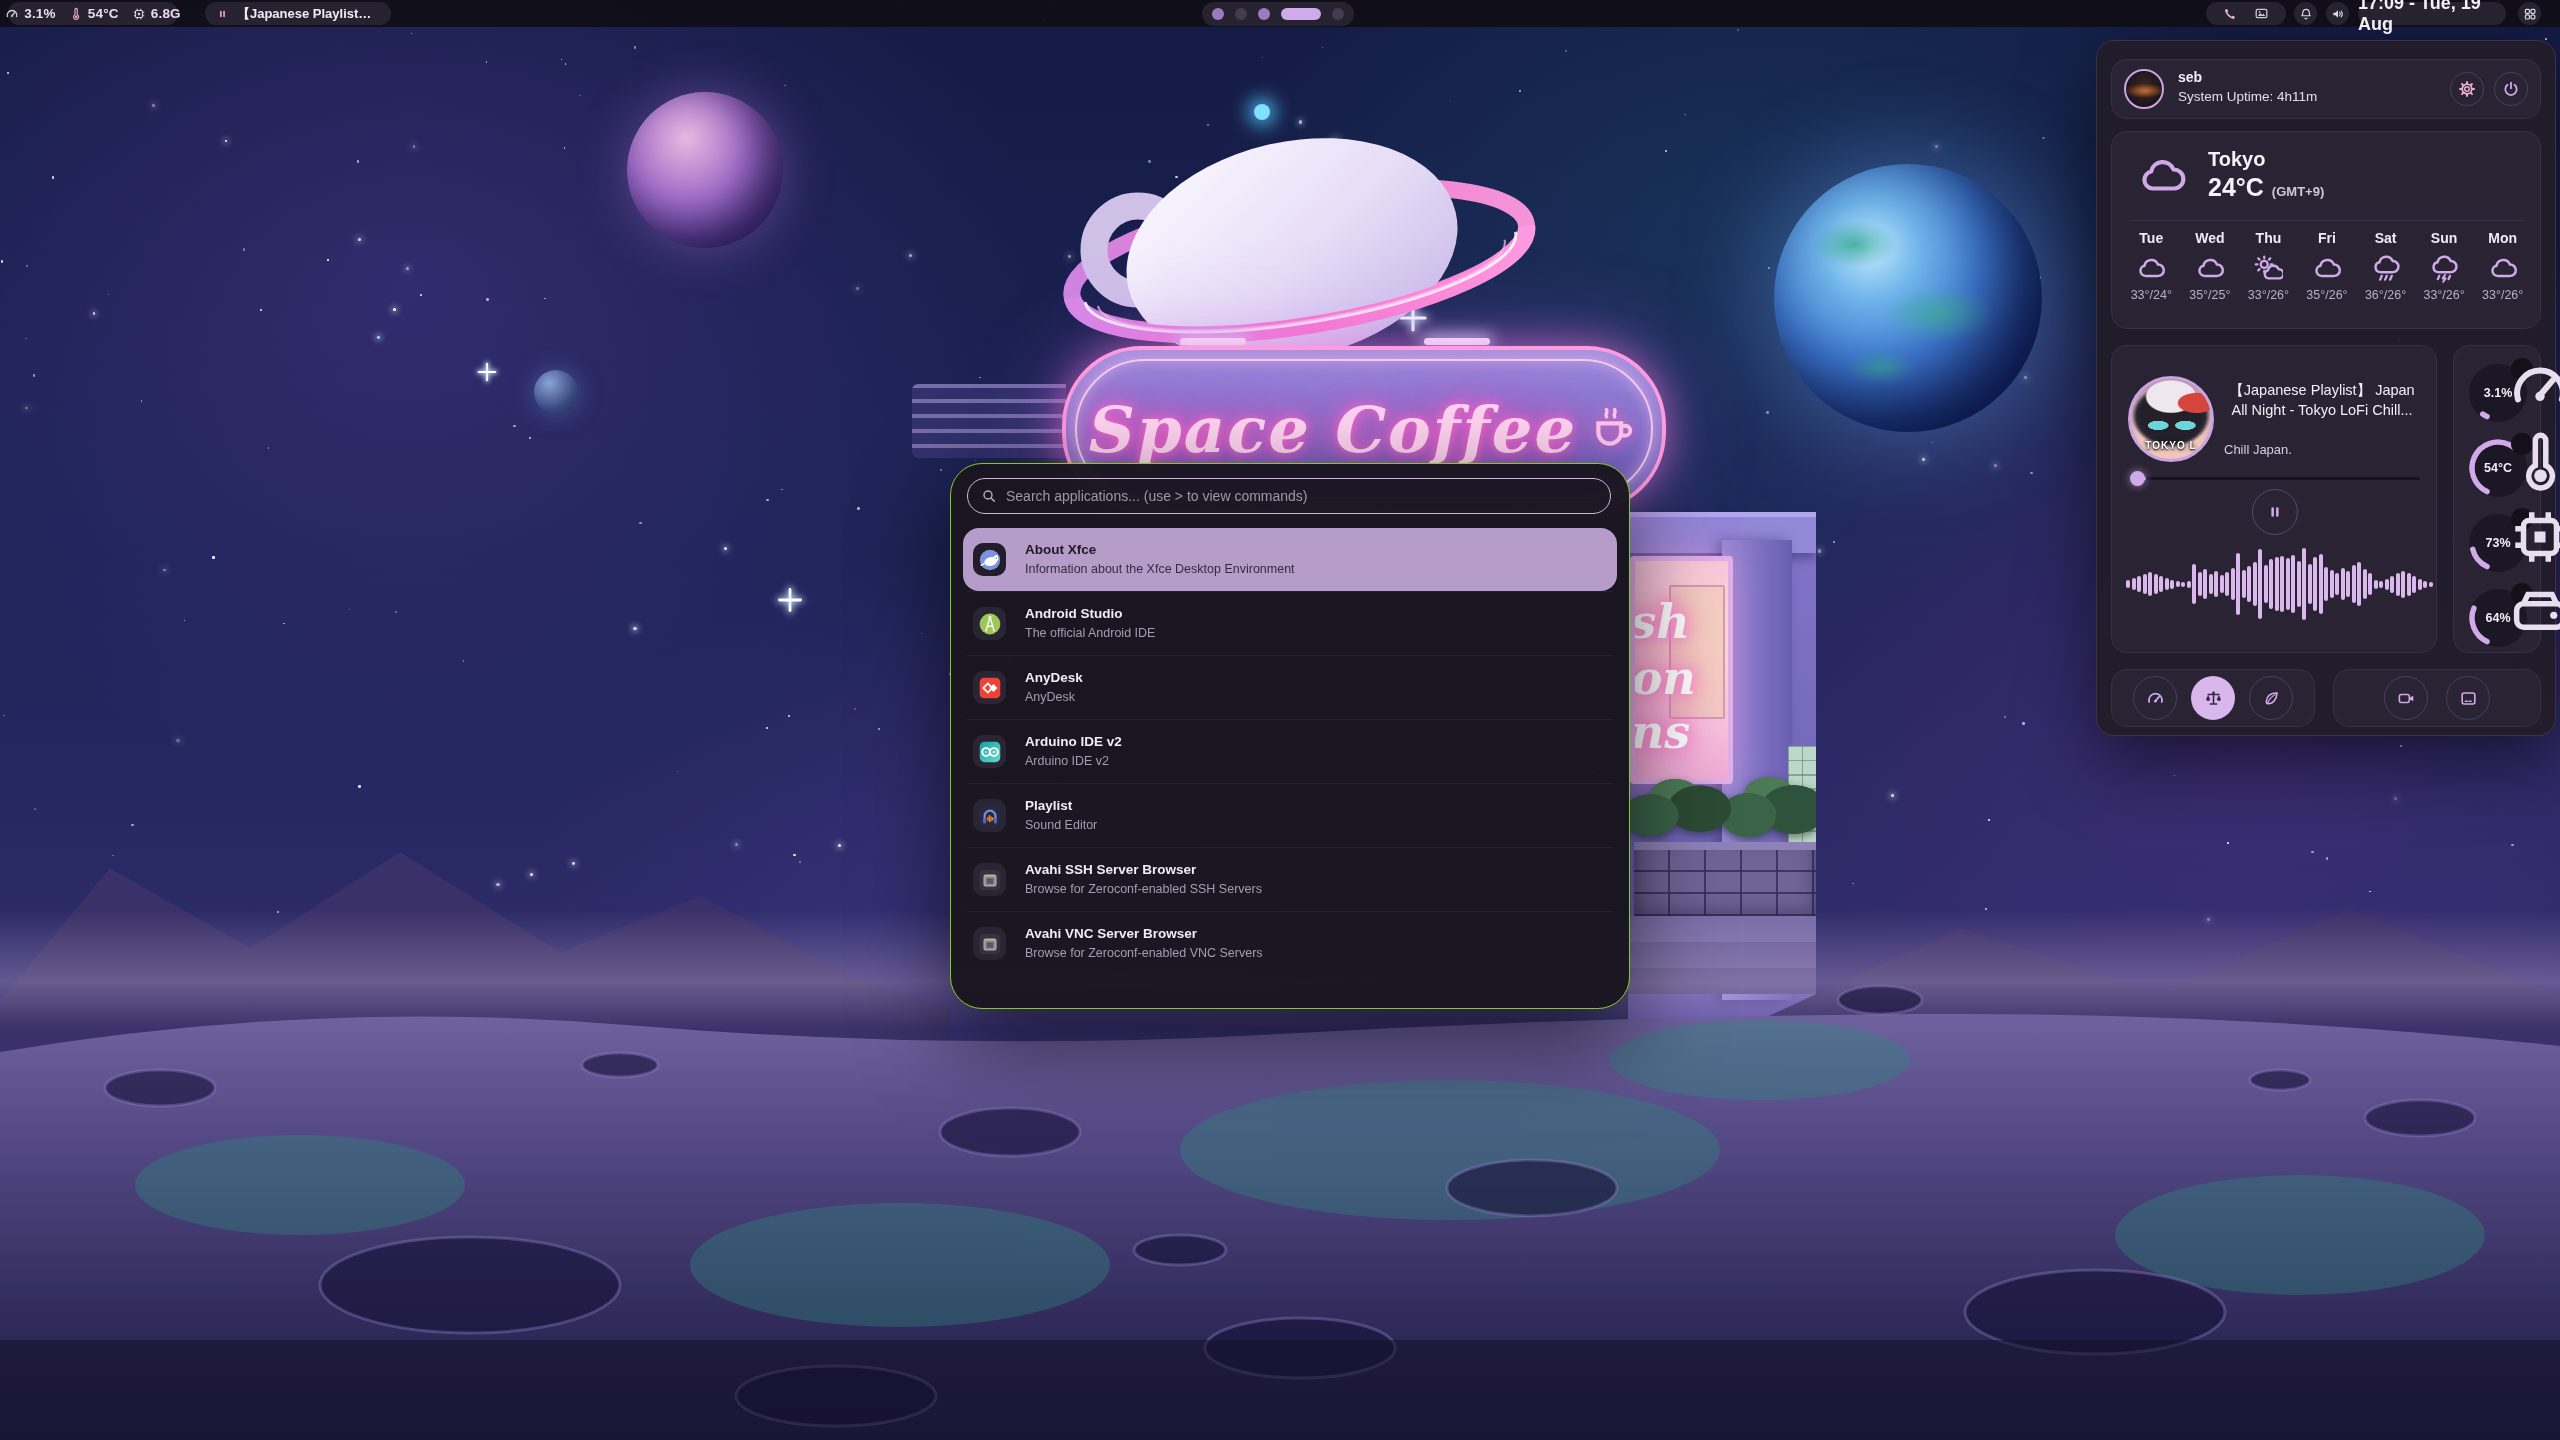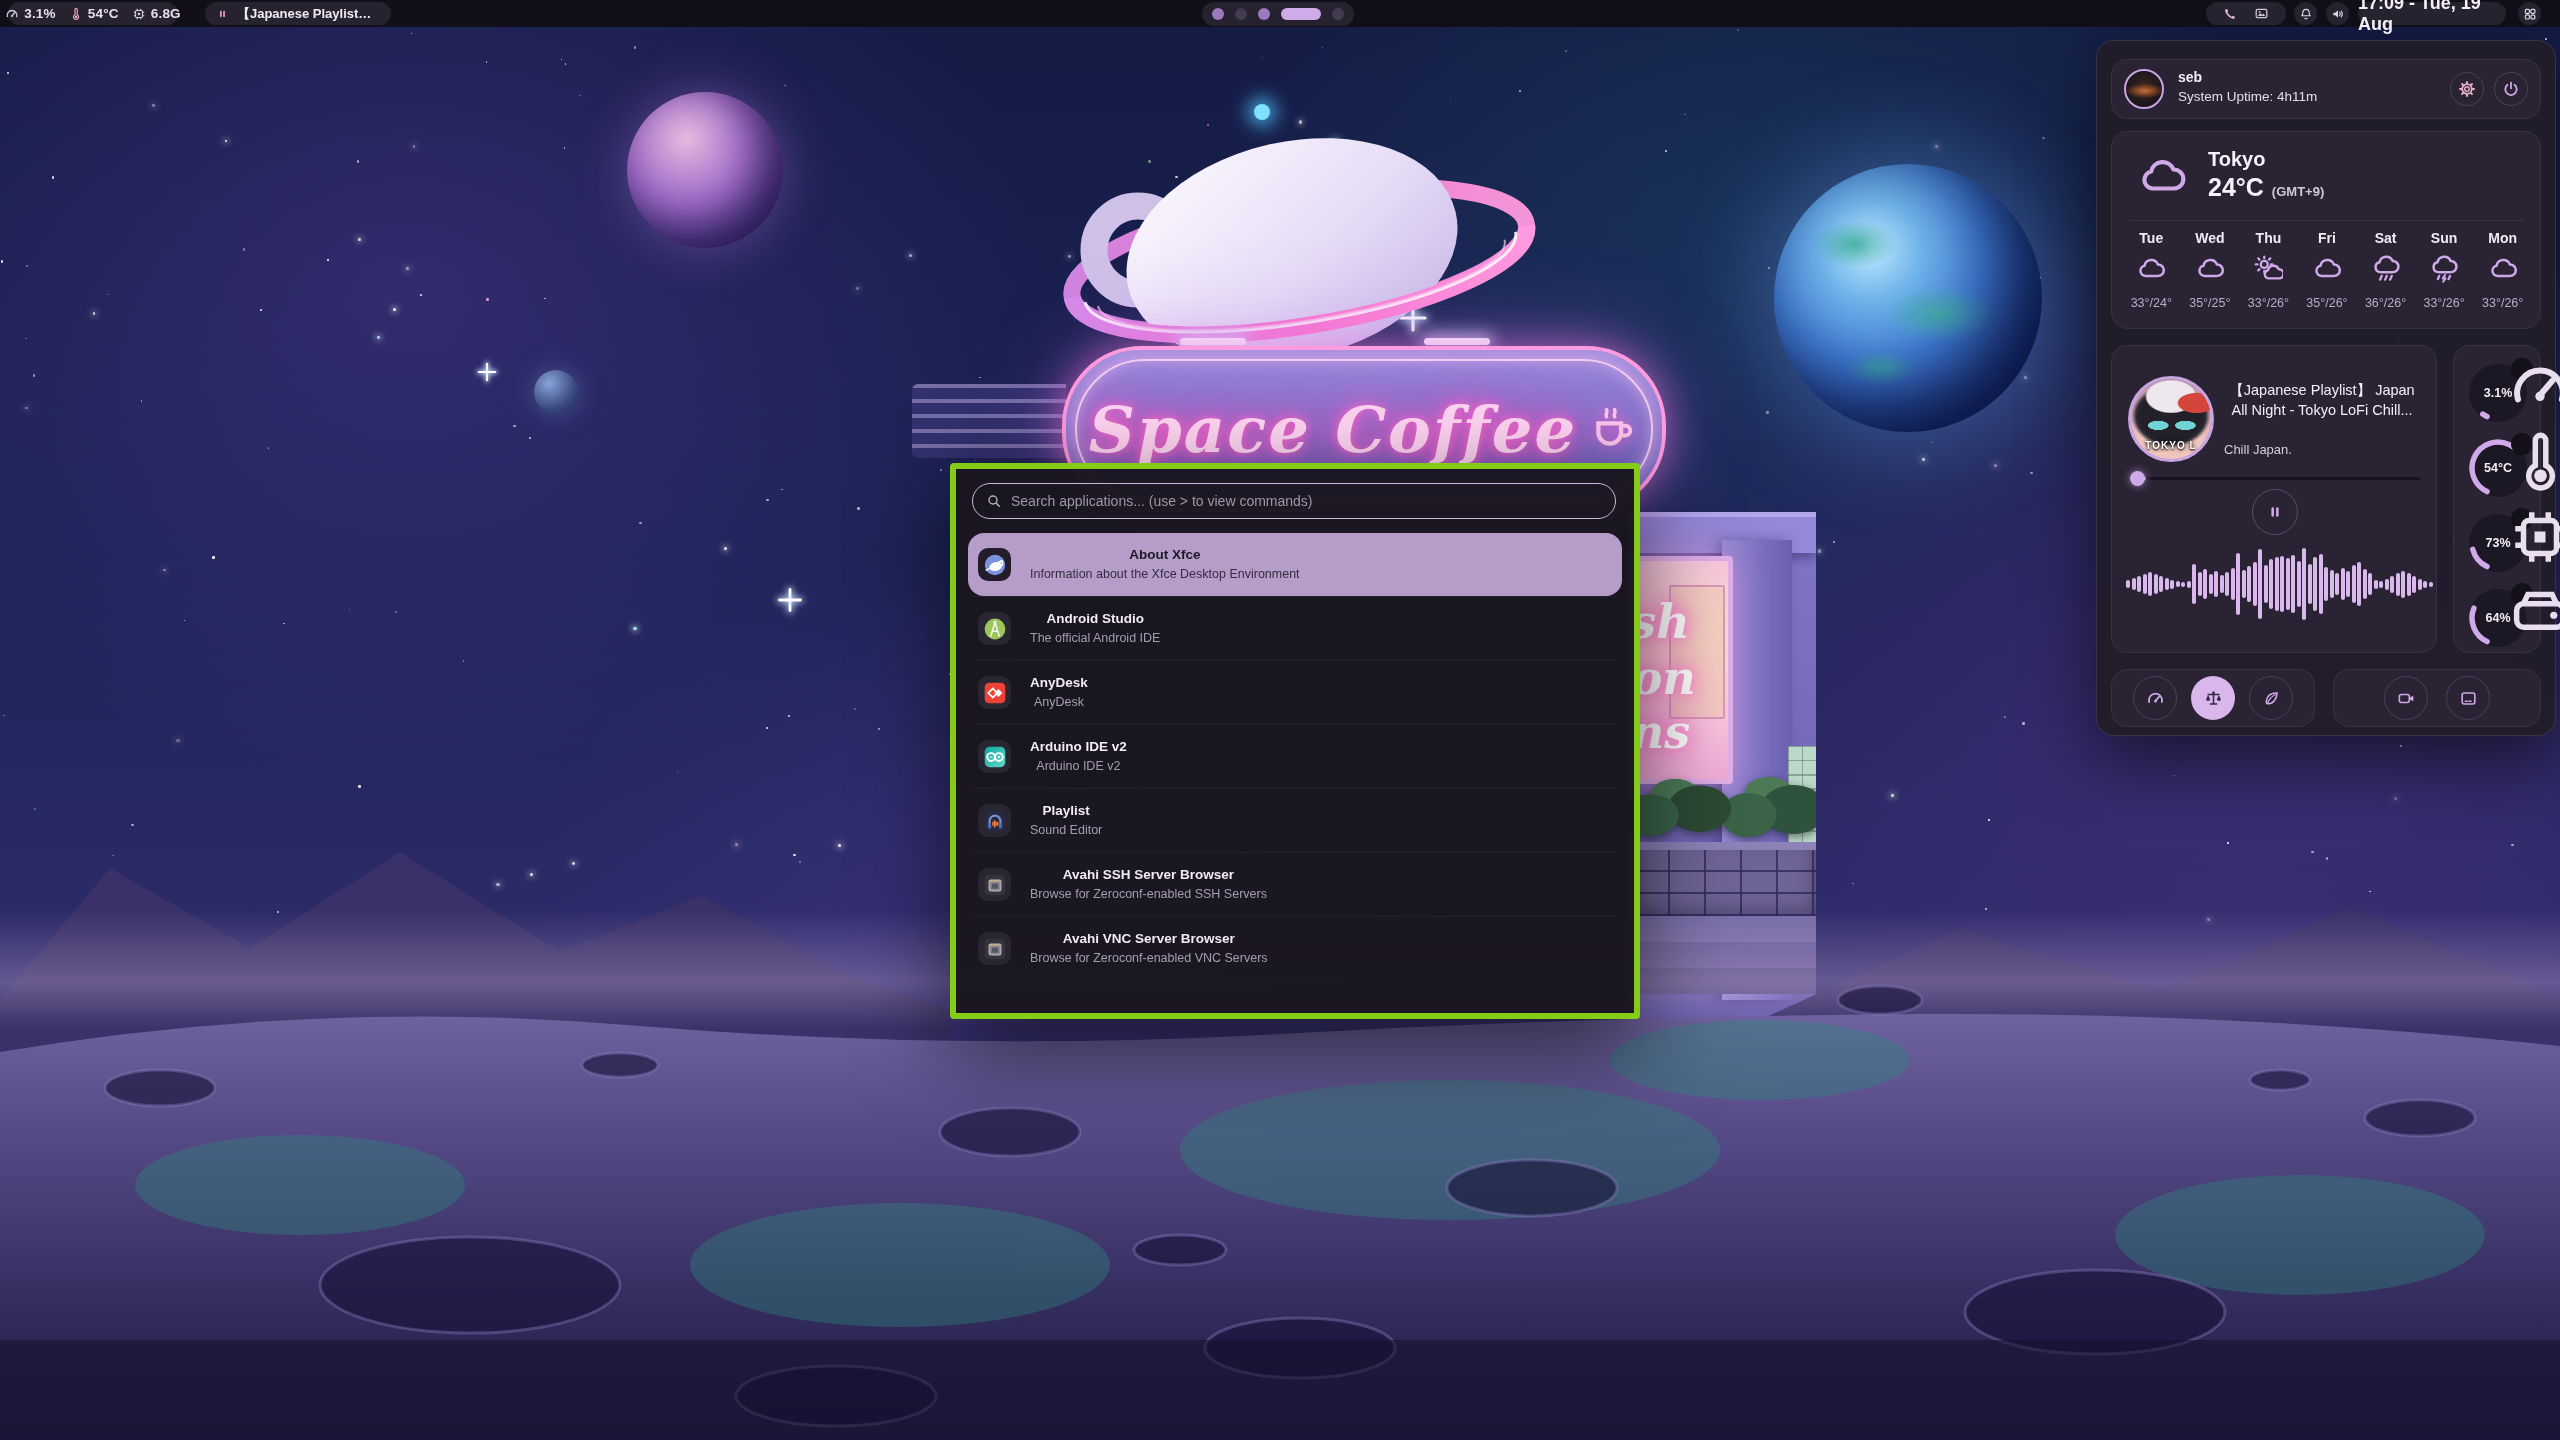--- a/index.html
+++ b/index.html
@@ -105,23 +105,23 @@
   .ic{display:inline-flex;align-items:center;justify-content:center;}
   .ic svg{width:100%;height:100%;}
   .tray-circle{position:absolute;top:2px;width:23px;height:23px;border-radius:50%;background:#262230;
       display:flex;align-items:center;justify-content:center;color:#ded6e6;}
   #ws-pill{left:1202px;top:2px;width:152px;height:24px;border-radius:12px;background:#262230;
       display:flex;align-items:center;justify-content:center;gap:11px;position:absolute;}
   .ws-dot{width:12px;height:12px;border-radius:6px;}
   .ws-active{width:40px;}
 
   
-  #launcher{left:950px;top:463px;width:678px;height:544px;border-radius:4px;
-    background:rgba(26,22,32,.975);border:6px solid #84cc16;z-index:50;
-    box-shadow:0 30px 90px rgba(0,0,0,.6);text-align:center;}
+  #launcher{left:950px;top:463px;width:678px;height:544px;border-radius:32px;
+    background:rgba(26,22,32,.975);border:1px solid #84cc16;z-index:50;
+    box-shadow:0 30px 90px rgba(0,0,0,.6);}
   #search-box{position:absolute;left:16px;top:14px;width:644px;height:36px;border-radius:18px;
     border:1.5px solid #ccb9da;display:flex;align-items:center;padding:0 0 0 13px;box-sizing:border-box;gap:9px;
     color:#b3aabf;}
   #search-box .ph{font-size:14px;color:#9e96a9;}
   #app-list{position:absolute;left:12px;top:64px;width:654px;}
   .app-row{height:63px;border-radius:16px;display:flex;align-items:center;padding:0 10px;box-sizing:border-box;gap:19px;}
   .app-row.selected{background:#b69dc9;}
   .app-sep{height:1px;background:#251f2e;margin:0 4px;}
   .app-tile{width:33px;height:33px;border-radius:10px;flex:0 0 33px;display:flex;align-items:center;justify-content:center;background:#2a2533;}
   .selected .app-tile{background:#221c2b;}
@@ -147,21 +147,21 @@
   #weather-big-icon{position:absolute;left:18px;top:20px;width:64px;height:50px;color:#cfa9e8;}
   #weather-city{position:absolute;left:96px;top:16px;font-size:20px;font-weight:bold;color:#f6f1fa;}
   #weather-temp-row{position:absolute;left:96px;top:41px;display:flex;align-items:baseline;gap:8px;}
   #weather-temp{font-size:25px;font-weight:bold;color:#f6f1fa;}
   #weather-tz{font-size:13px;font-weight:bold;color:#cfc8d8;}
   #weather-divider{position:absolute;left:18px;top:88px;width:394px;height:1px;background:#3a3347;}
   #forecast{position:absolute;left:10px;top:98px;width:410px;display:flex;justify-content:space-around;}
   .fc-col{display:flex;flex-direction:column;align-items:center;width:56px;}
   .fc-day{font-size:14px;font-weight:bold;color:#f1ebf5;}
   .fc-icon{width:30px;height:30px;margin-top:8px;color:#cfa9e8;}
-  .fc-temps{font-size:12.5px;color:#b9aec6;margin-top:12px;}
+  .fc-temps{font-size:12.5px;color:#b9aec6;margin-top:4px;}
 
   #media-card{left:14px;top:304px;width:326px;height:308px;border-radius:16px;}
   #album{position:absolute;left:16px;top:30px;width:86px;height:86px;border-radius:50%;border:3px solid #c8a4e0;
     box-sizing:border-box;overflow:hidden;
     background:
       radial-gradient(18px 8px at 34% 58%, #6fd4d8 0 55%, transparent 60%),
       radial-gradient(18px 8px at 68% 58%, #6fd4d8 0 55%, transparent 60%),
       radial-gradient(30px 16px at 82% 30%, #d4453c 0 60%, transparent 65%),
       radial-gradient(40px 26px at 50% 22%, #efe7ee 0 60%, transparent 65%),
       radial-gradient(60px 48px at 50% 46%, #23202a 0 52%, #2e2a36 58%, transparent 66%),

